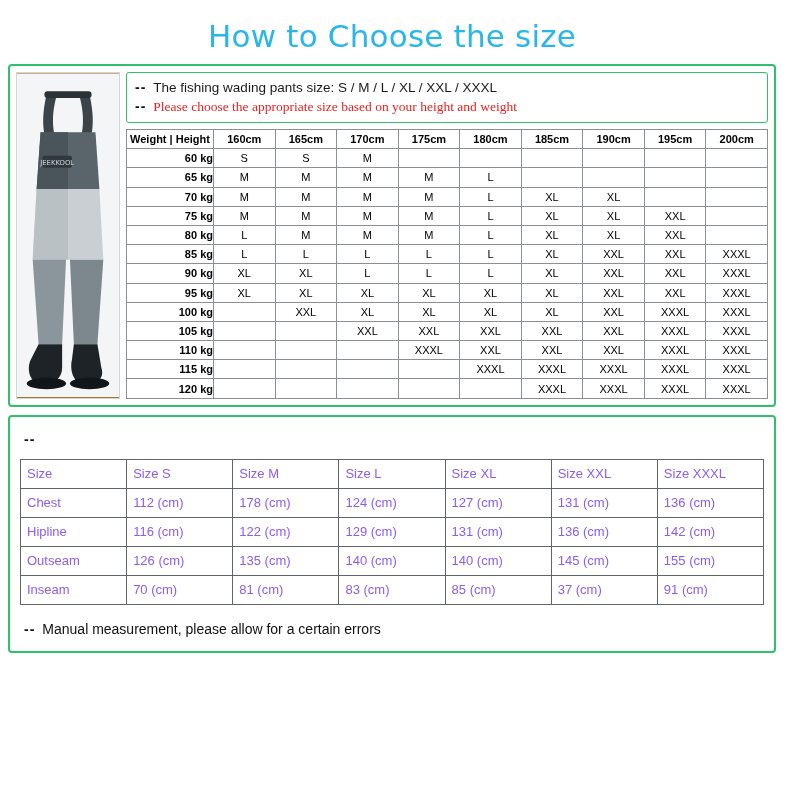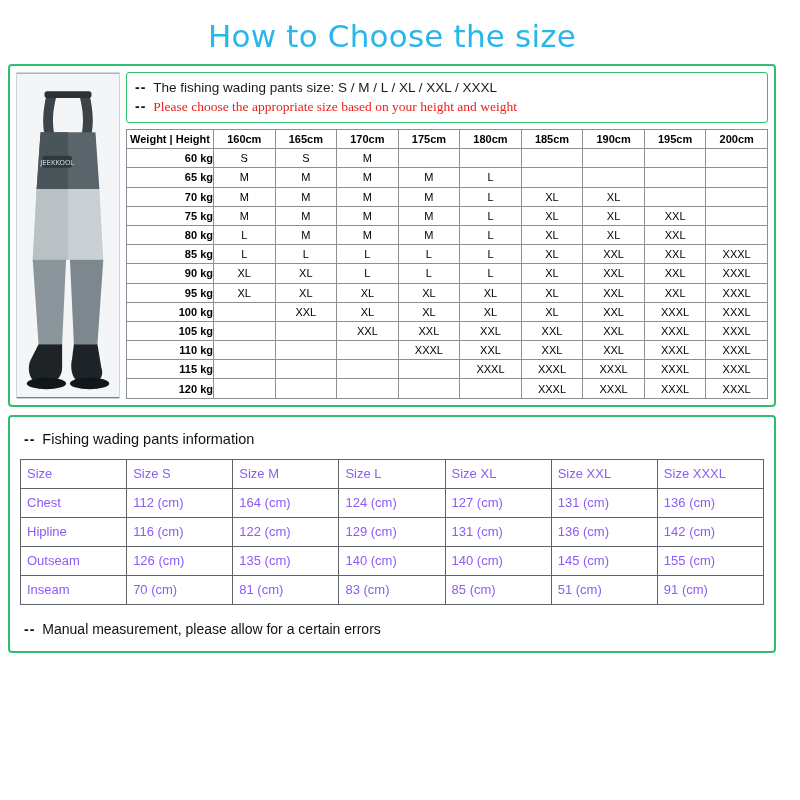--- a/index.html
+++ b/index.html
@@ -378,40 +378,39 @@
           </tbody>
       </table>
 
     </div>
   </div>
 
   <div class="panel panel-bottom">
 
     <div class="info-title">
       <span class="dashes">--</span>
-      <span>Fishing  wading pants information</span>
     </div>
 
     <table class="info">
       <thead>
         <tr>
           <th>Size</th>
           <th>Size S</th>
           <th>Size M</th>
           <th>Size L</th>
           <th>Size XL</th>
           <th>Size XXL</th>
           <th>Size XXXL</th>
         </tr>
       </thead>
       <tbody>
           <tr>
             <td>Chest</td>
             <td>112 (cm)</td>
-            <td>164 (cm)</td>
+            <td>178 (cm)</td>
             <td>124 (cm)</td>
             <td>127 (cm)</td>
             <td>131 (cm)</td>
             <td>136 (cm)</td>
           </tr>
           <tr>
             <td>Hipline</td>
             <td>116 (cm)</td>
             <td>122 (cm)</td>
             <td>129 (cm)</td>
@@ -427,21 +426,21 @@
             <td>140 (cm)</td>
             <td>145 (cm)</td>
             <td>155 (cm)</td>
           </tr>
           <tr>
             <td>Inseam</td>
             <td>70 (cm)</td>
             <td>81 (cm)</td>
             <td>83 (cm)</td>
             <td>85 (cm)</td>
-            <td>51 (cm)</td>
+            <td>37 (cm)</td>
             <td>91 (cm)</td>
           </tr>
         </tbody>
     </table>
 
     <div class="footer-note">
       <span class="dashes">--</span>
       <span>Manual measurement, please allow for a certain errors</span>
     </div>
   </div>

